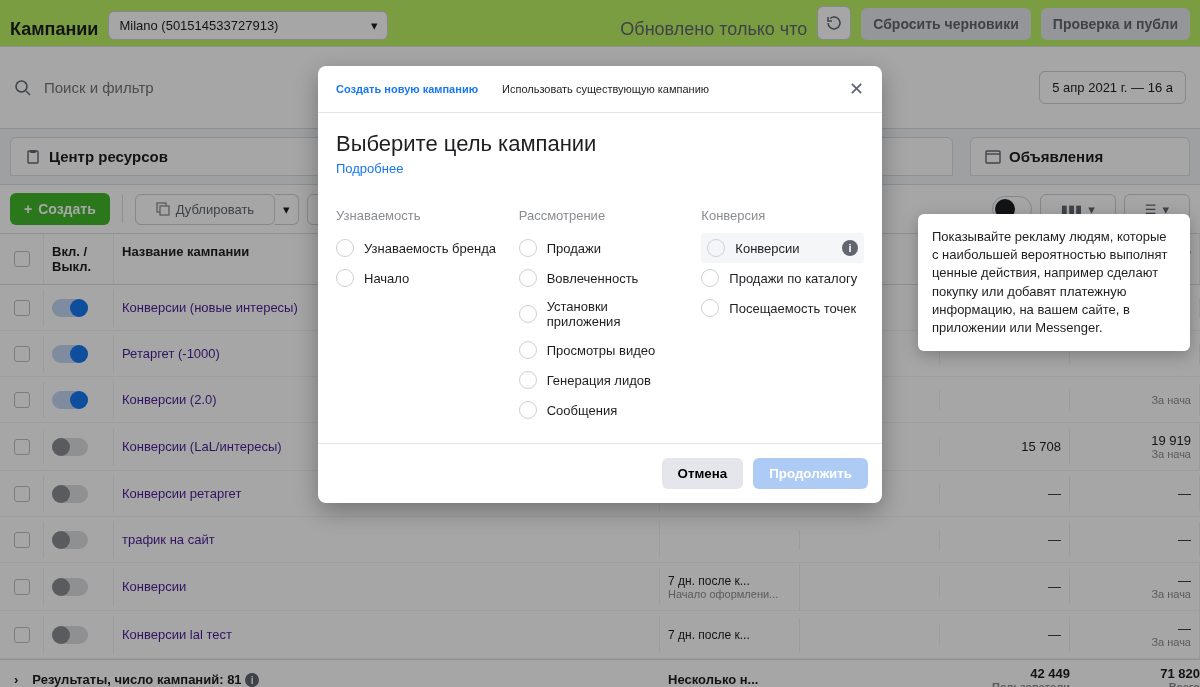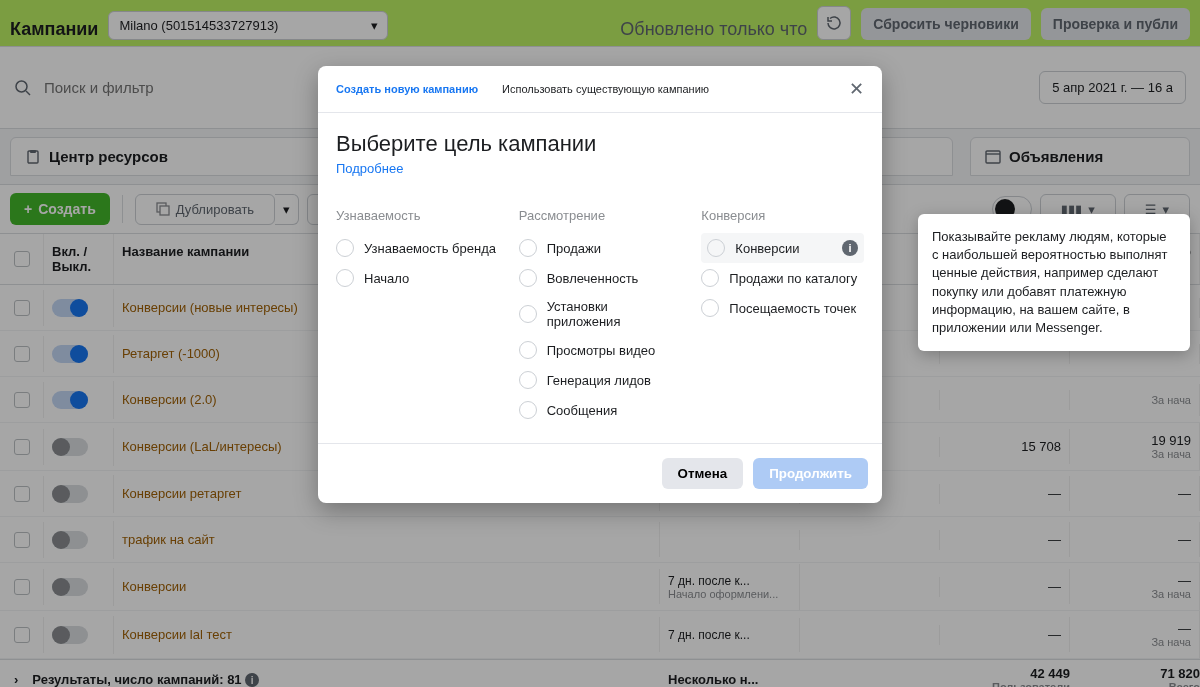--- a/index.html
+++ b/index.html
@@ -26,21 +26,21 @@
 .pill .knob{width:20px;height:20px;border-radius:50%;background:#1c1e21}
 .table{background:#fff}
 .thead{display:flex;border-bottom:1px solid #dadde1;font-weight:700;font-size:13px;color:#1c1e21}
 .th,.td{padding:10px 8px;border-right:1px solid #f0f0f0}
 .col-chk{width:44px;display:flex;align-items:center;justify-content:center}
 .col-tog{width:70px}
 .col-name{flex:1;min-width:300px}
 .col-d{width:130px;text-align:right}
 .col-e{width:130px;text-align:right}
 .row{display:flex;border-bottom:1px solid #f2f3f4;align-items:center;min-height:46px}
-.row .name{color:#a16207;cursor:pointer}
+.row .name{color:#4c1d95;cursor:pointer}
 .chk{width:16px;height:16px;border:1px solid #bcc0c4;border-radius:3px;background:#fff}
 .toggle{width:36px;height:18px;border-radius:10px;position:relative;cursor:pointer}
 .toggle.on{background:#c3d7f5}
 .toggle.off{background:#dadde1}
 .toggle .dot{position:absolute;width:18px;height:18px;border-radius:50%;top:0}
 .toggle.on .dot{right:0;background:#1877f2}
 .toggle.off .dot{left:0;background:#8a8d91}
 .subline{font-size:11px;color:#8a8d91;text-align:right}
 .summary{display:flex;border-top:1px solid #dadde1;font-weight:700;padding:6px 0;align-items:center}
 .summary .chev{padding:0 14px;cursor:pointer}

